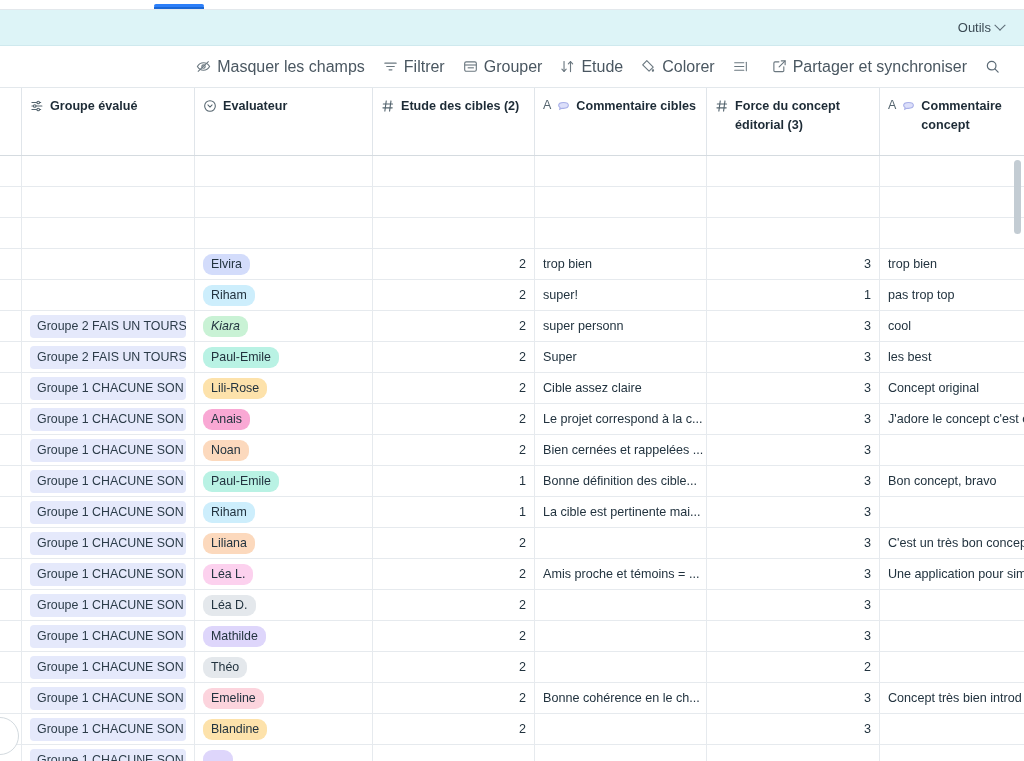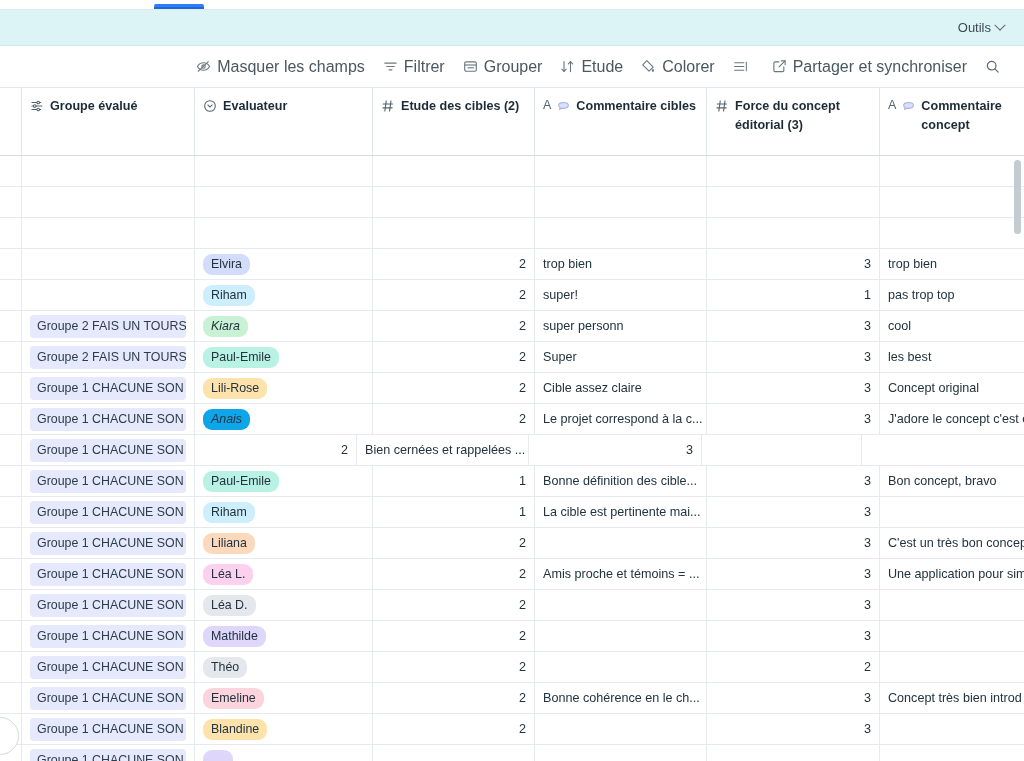--- a/index.html
+++ b/index.html
@@ -503,39 +503,42 @@
           <div class="cell c5">
             <span>Concept original</span>
           </div>
         </div>
         <div class="row">
           <div class="cell c-gutter"></div>
           <div class="cell c0">
             <span class="chip chip-group">Groupe 1 CHACUNE SON TO</span>
           </div>
           <div class="cell c1">
-            <span class="chip" style="background: #0ea5e9; font-style: italic;">Anais</span>
+            <span class="chip" style="background: #f9a8d4;">Anais</span>
           </div>
           <div class="cell c2">
             <span class="num">2</span>
           </div>
           <div class="cell c3">
             <span>Le projet correspond à la c...</span>
           </div>
           <div class="cell c4">
             <span class="num">3</span>
           </div>
           <div class="cell c5">
             <span>J'adore le concept c'est c</span>
           </div>
         </div>
         <div class="row">
           <div class="cell c-gutter"></div>
           <div class="cell c0">
             <span class="chip chip-group">Groupe 1 CHACUNE SON TO</span>
+          </div>
+          <div class="cell c1">
+            <span class="chip" style="background: rgb(252, 217, 189);">Noan</span>
           </div>
           <div class="cell c2">
             <span class="num">2</span>
           </div>
           <div class="cell c3">
             <span>Bien cernées et rappelées ...</span>
           </div>
           <div class="cell c4">
             <span class="num">3</span>
           </div>

